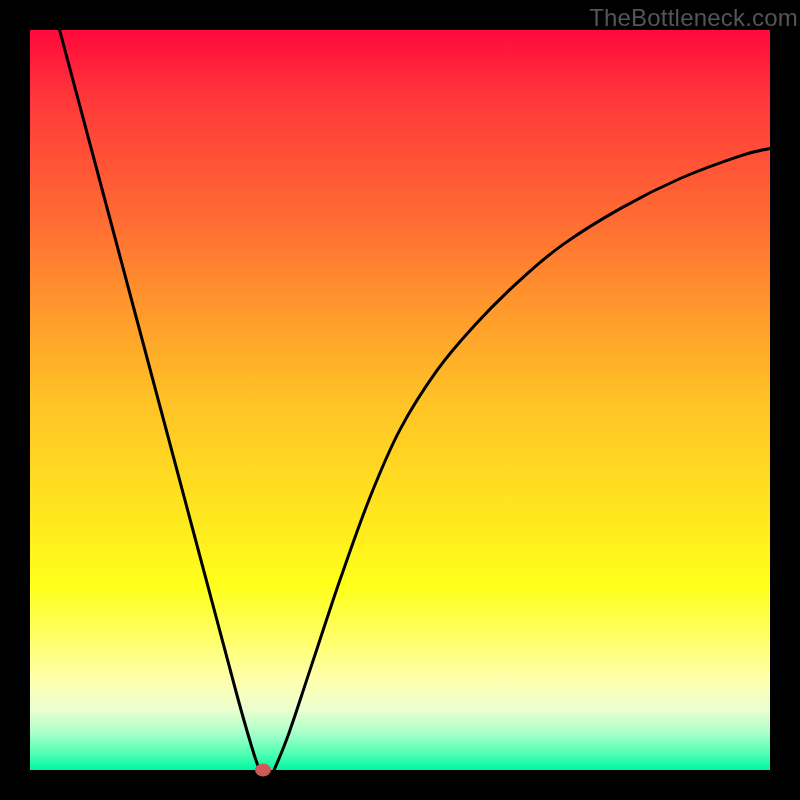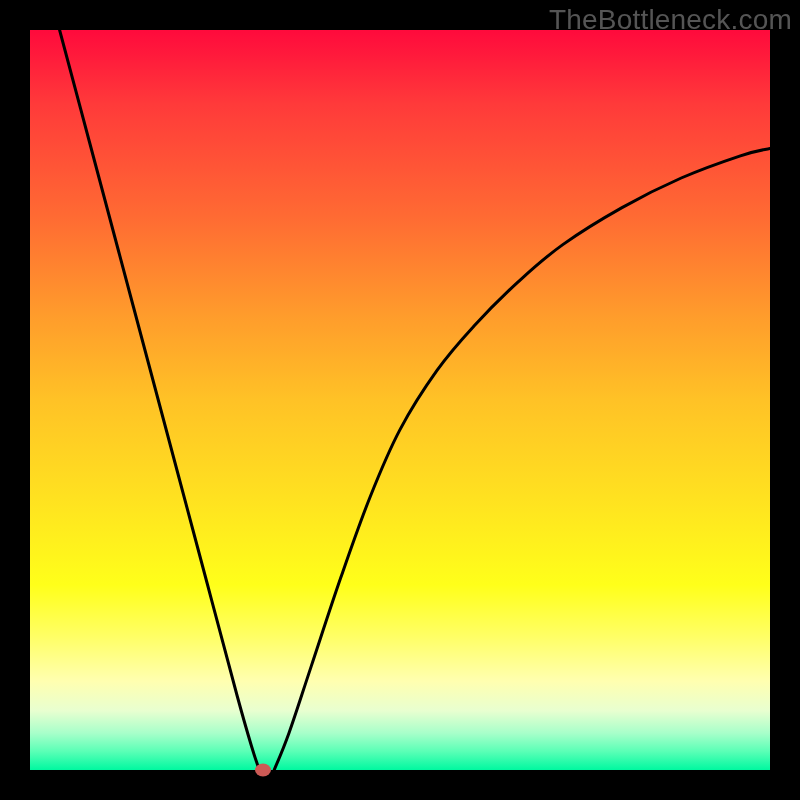--- a/index.html
+++ b/index.html
@@ -12,23 +12,23 @@
   }
   .container {
     position: relative;
     width: 800px;
     height: 800px;
     background: #000;
   }
   .watermark {
     position: absolute;
     top: 4px;
-    right: 8px;
+    right: 2px;
     color: #555;
-    font-size: 28px;
+    font-size: 24px;
     font-weight: 500;
     letter-spacing: 0.2px;
     z-index: 20;
     user-select: none;
   }
   .plot-area {
     position: absolute;
     left: 30px;
     top: 30px;
     width: 740px;

